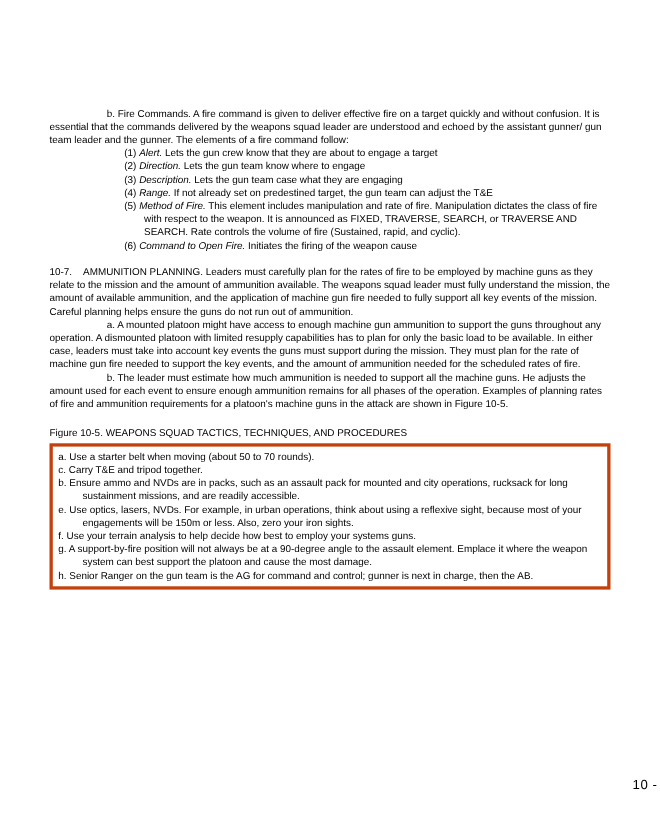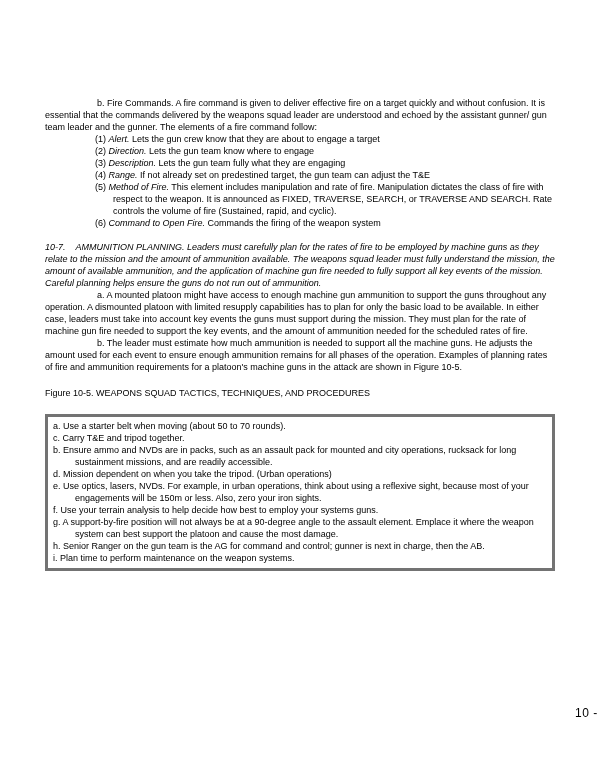--- a/index.html
+++ b/index.html
@@ -26,37 +26,37 @@
     text-align: left;
   }
   .para {
     margin: 0;
   }
   .para.indent {
     text-indent: 52px;
   }
   .gap-before {
     margin-top: 12px;
-    font-style: italic;
   }
   .fc-list {
     margin-left: 68px;
   }
   .fc-item {
+    padding-left: 18px;
     text-indent: -18px;
   }
   .term {
     font-style: italic;
   }
   .fig-caption {
     margin-top: 14px;
   }
   .fig-box {
-    margin-top: 15px;
-    border: 3px solid #737373;
+    margin-top: 4px;
+    border: 3px solid #c2410c;
     padding: 3px 6px 4px 5px;
   }
   .fig-item {
     padding-left: 22px;
     text-indent: -22px;
   }
   .page-number {
     position: absolute;
     left: 15px;
     top: 706px;
@@ -70,42 +70,40 @@
 <body>
 
 <div class="page">
   <div class="content">
 
     <p class="para indent">b. Fire Commands. A fire command is given to deliver effective fire on a target quickly and without confusion. It is essential that the commands delivered by the weapons squad leader are understood and echoed by the assistant gunner/ gun team leader and the gunner. The elements of a fire command follow:</p>
 
     <div class="fc-list">
       <div class="fc-item"><span>(1) </span><span class="term">Alert.</span><span> Lets the gun crew know that they are about to engage a target</span></div>
       <div class="fc-item"><span>(2) </span><span class="term">Direction.</span><span> Lets the gun team know where to engage</span></div>
-      <div class="fc-item"><span>(3) </span><span class="term">Description.</span><span> Lets the gun team fully what they are engaging</span></div>
+      <div class="fc-item"><span>(3) </span><span class="term">Description.</span><span> Lets the gun team case what they are engaging</span></div>
       <div class="fc-item"><span>(4) </span><span class="term">Range.</span><span> If not already set on predestined target, the gun team can adjust the T&amp;E</span></div>
       <div class="fc-item"><span>(5) </span><span class="term">Method of Fire.</span><span> This element includes manipulation and rate of fire. Manipulation dictates the class of fire with respect to the weapon. It is announced as FIXED, TRAVERSE, SEARCH, or TRAVERSE AND SEARCH. Rate controls the volume of fire (Sustained, rapid, and cyclic).</span></div>
-      <div class="fc-item"><span>(6) </span><span class="term">Command to Open Fire.</span><span> Commands the firing of the weapon system</span></div>
+      <div class="fc-item"><span>(6) </span><span class="term">Command to Open Fire.</span><span> Initiates the firing of the weapon cause</span></div>
     </div>
 
     <p class="para gap-before">10-7.&nbsp;&nbsp;&nbsp;&nbsp;AMMUNITION PLANNING. Leaders must carefully plan for the rates of fire to be employed by machine guns as they relate to the mission and the amount of ammunition available. The weapons squad leader must fully understand the mission, the amount of available ammunition, and the application of machine gun fire needed to fully support all key events of the mission. Careful planning helps ensure the guns do not run out of ammunition.</p>
 
     <p class="para indent">a. A mounted platoon might have access to enough machine gun ammunition to support the guns throughout any operation. A dismounted platoon with limited resupply capabilities has to plan for only the basic load to be available. In either case, leaders must take into account key events the guns must support during the mission. They must plan for the rate of machine gun fire needed to support the key events, and the amount of ammunition needed for the scheduled rates of fire.</p>
 
     <p class="para indent">b. The leader must estimate how much ammunition is needed to support all the machine guns. He adjusts the amount used for each event to ensure enough ammunition remains for all phases of the operation. Examples of planning rates of fire and ammunition requirements for a platoon's machine guns in the attack are shown in Figure 10-5.</p>
 
     <div class="fig-caption">Figure 10-5. WEAPONS SQUAD TACTICS, TECHNIQUES, AND PROCEDURES</div>
 
     <div class="fig-box">
       <div class="fig-item">a. Use a starter belt when moving (about 50 to 70 rounds).</div>
       <div class="fig-item">c. Carry T&amp;E and tripod together.</div>
       <div class="fig-item">b. Ensure ammo and NVDs are in packs, such as an assault pack for mounted and city operations, rucksack for long sustainment missions, and are readily accessible.</div>
-      <div class="fig-item">d. Mission dependent on when you take the tripod. (Urban operations)</div>
       <div class="fig-item">e. Use optics, lasers, NVDs. For example, in urban operations, think about using a reflexive sight, because most of your engagements will be 150m or less. Also, zero your iron sights.</div>
       <div class="fig-item">f. Use your terrain analysis to help decide how best to employ your systems guns.</div>
       <div class="fig-item">g. A support-by-fire position will not always be at a 90-degree angle to the assault element. Emplace it where the weapon system can best support the platoon and cause the most damage.</div>
       <div class="fig-item">h. Senior Ranger on the gun team is the AG for command and control; gunner is next in charge, then the AB.</div>
-      <div class="fig-item">i. Plan time to perform maintenance on the weapon systems.</div>
     </div>
 
   </div>
 
   <div class="page-number">10 - 11</div>
 </div>
 
 </body></html>

